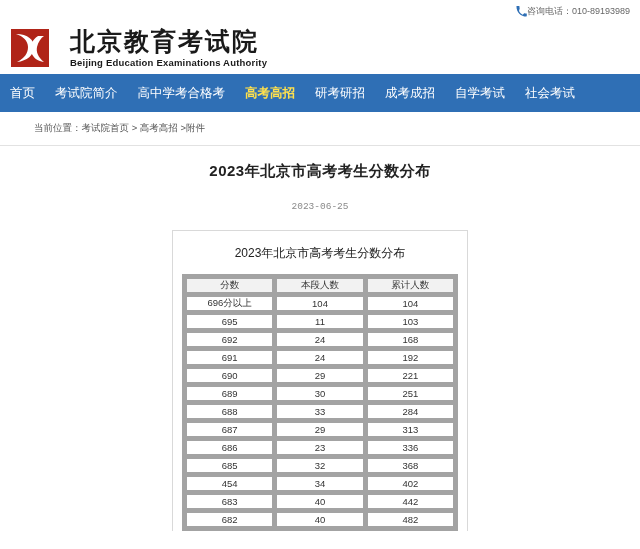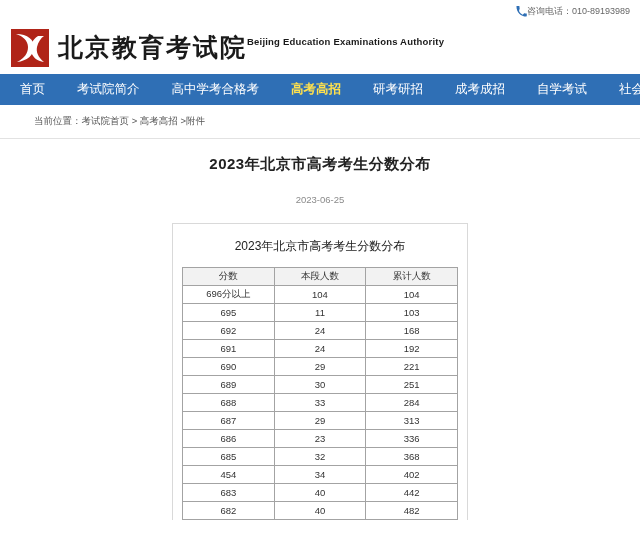--- a/index.html
+++ b/index.html
@@ -43,47 +43,47 @@
   .logo-mark {
     width: 44px;
     height: 42px;
     flex: 0 0 44px;
     position: relative;
     margin-right: 6px;
   }
   .logo-mark svg { display: block; }
   .logo-text {
     display: flex;
-    flex-direction: row;
+    flex-direction: column;
     justify-content: center;
+    margin-left: 12px;
   }
   .logo-cn {
     font-family: "DejaVu Sans", sans-serif;
     font-size: 25px;
     font-weight: bold;
     letter-spacing: 2px;
     color: #1a1a1a;
     line-height: 1.1;
   }
   .logo-en {
     font-size: 9.5px;
     font-weight: bold;
     letter-spacing: 0.2px;
     color: #1a1a1a;
     margin-top: 2px;
   }
 
   
   .nav {
-    height: 31px;
+    height: 38px;
     background: #2f6fb5;
     display: flex;
     align-items: center;
-    padding-left: 10px;
-    gap: 12px;
+    gap: 0px;
   }
   .nav-item {
     color: #ffffff;
     font-size: 12.5px;
     padding: 0 10px;
     line-height: 31px;
     white-space: nowrap;
     cursor: pointer;
   }
   .nav-item.active { color: #ffe14d; font-weight: bold; }
@@ -106,20 +106,21 @@
     font-size: 15px;
     font-weight: bold;
     color: #222;
     letter-spacing: 0.5px;
   }
   .page-date {
     text-align: center;
     font-size: 9.5px;
     color: #8a8a8a;
     margin-top: 20px;
+    font-family: Liberation Mono, monospace;
   }
 
   
   .table-wrap {
     margin: 18px auto 0 auto;
     width: 296px;
     border: 1px solid #d9d9d9;
     border-bottom: none;
     padding: 0 0 0 0;
   }
@@ -129,21 +130,21 @@
     color: #222;
     padding: 14px 0 12px 0;
   }
   table.score {
     width: 276px;
     margin: 0 auto;
     border-collapse: collapse;
     table-layout: fixed;
   }
   table.score th, table.score td {
-    border: 1px solid #a3a3a3;
+    border: 5px solid #a3a3a3;
     text-align: center;
     font-size: 9.5px;
     color: #333;
     height: 18px;
     padding: 0;
   }
   table.score th {
     font-weight: normal;
     background: #f2f2f2;
   }

